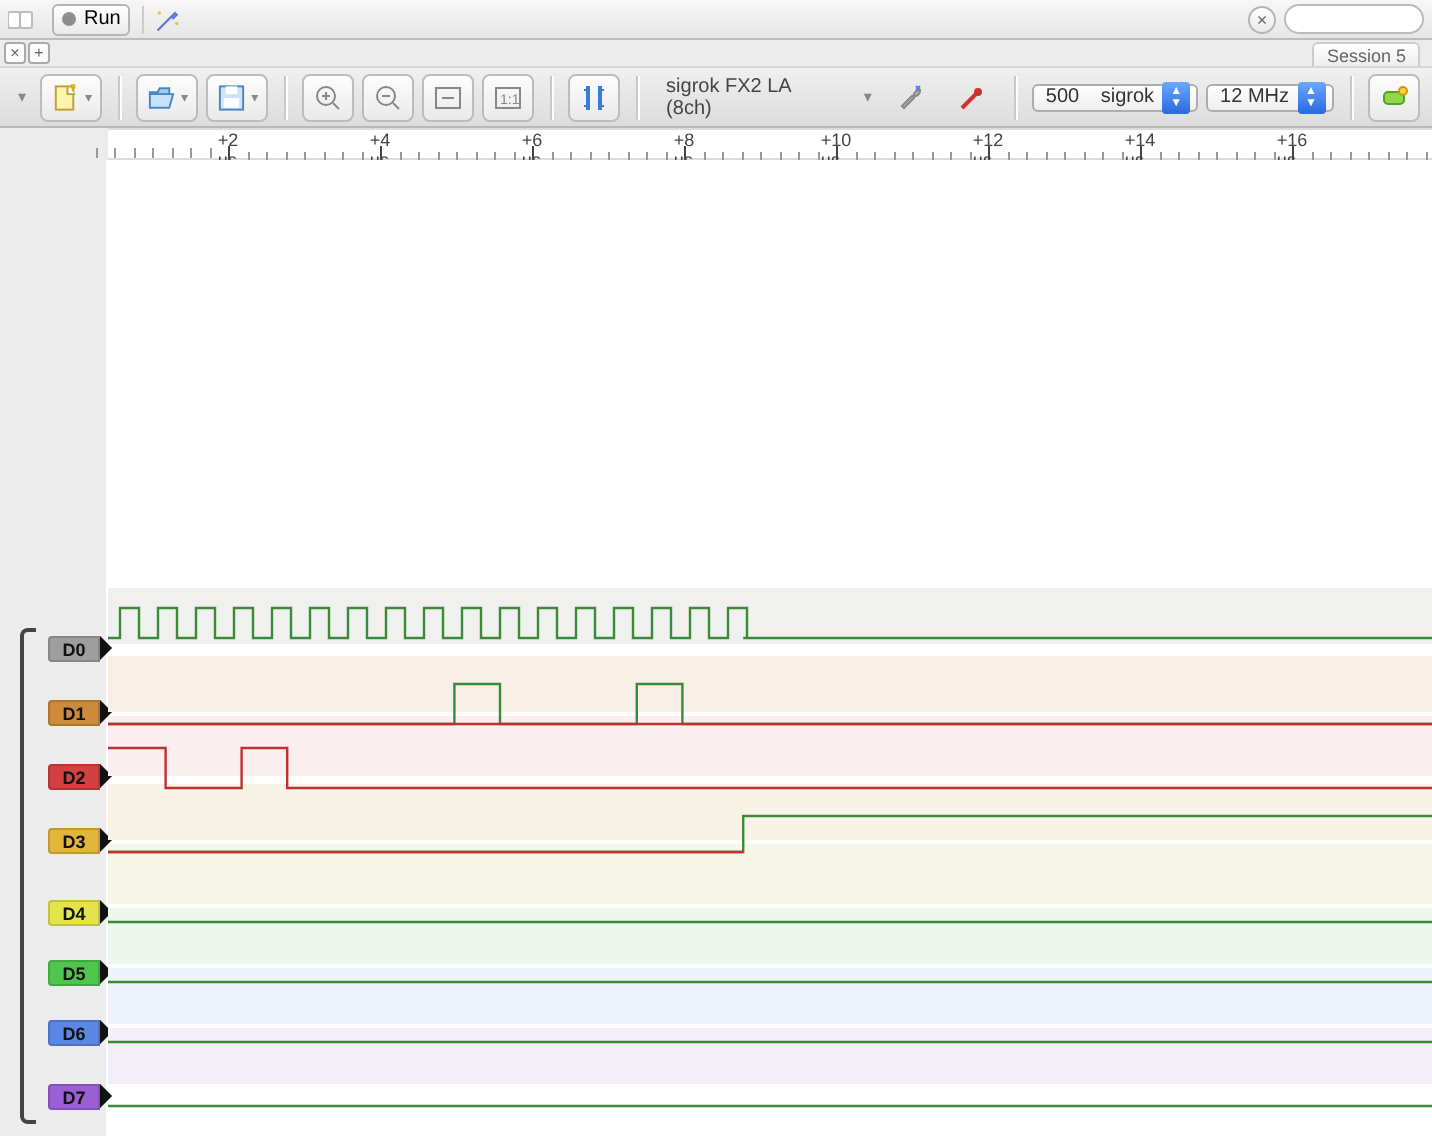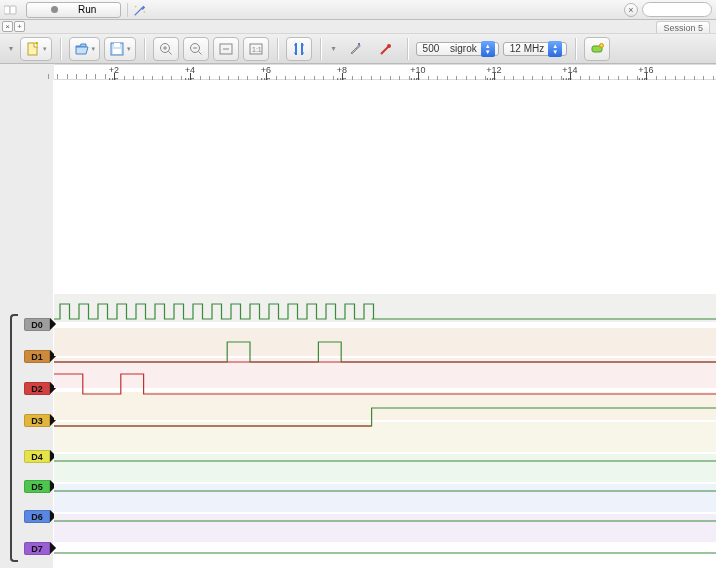--- a/index.html
+++ b/index.html
@@ -22,26 +22,26 @@
     display: flex;
     align-items: center;
     gap: 4px;
     padding: 0 4px;
   }
   .titlebar .traffic {
     width: 18px; height: 12px;
     display: flex; align-items: center; justify-content: flex-start;
   }
   .titlebar .run-btn {
-    height: 16px; padding: 0 24px;
+    height: 16px; padding: 0 4px;
     background: linear-gradient(#fff,#eaeaea);
     border: 1px solid #b5b5b5;
     border-radius: 3px;
     font-size: 10px;
-    display: flex; align-items: center; gap: 20px;
+    display: flex; align-items: center; gap: 4px;
   }
   .titlebar .run-btn .dot { width:7px;height:7px;border-radius:50%;background:#8e8e8e; }
   .titlebar .midblock {
     width: 24px; height: 14px;
     border-left: 1px solid #ccc;
     margin-left: 2px;
     display:flex;align-items:center;justify-content:center;
   }
   .titlebar .midblock svg { width:14px;height:14px; }
   .titlebar .spacer { flex:1; }
@@ -253,20 +253,21 @@
       </svg>
     </div>
   <div class="sep"></div>
   <div class="tbtn">
       <svg viewBox="0 0 16 16">
         <path d="M5 2v12M11 2v12" stroke="#3a7bd5" stroke-width="2"></path>
         <path d="M5 4h-2M11 4h2M5 12h-2M11 12h2" stroke="#3a7bd5"></path>
       </svg>
     </div>
   <div class="sep"></div>
+  <span class="device-label">sigrok FX2 LA (8ch)</span>
   <div class="small-tri">▾</div>
   <div class="tbtn flat">
       <svg viewBox="0 0 16 16">
         <path d="M12 4a3 3 0 0 1-4 3L3 12l1 1 5-5a3 3 0 0 1 3-4z" fill="#bcbcbc" stroke="#888"></path>
         <path d="M10 2 l2 2 m0-2 l-2 2" stroke="#5b7bd5"></path>
       </svg>
     </div>
   <div class="tbtn flat">
       <svg viewBox="0 0 16 16">
         <path d="M3 13 L10 6" stroke="#c33" stroke-width="2"></path>

